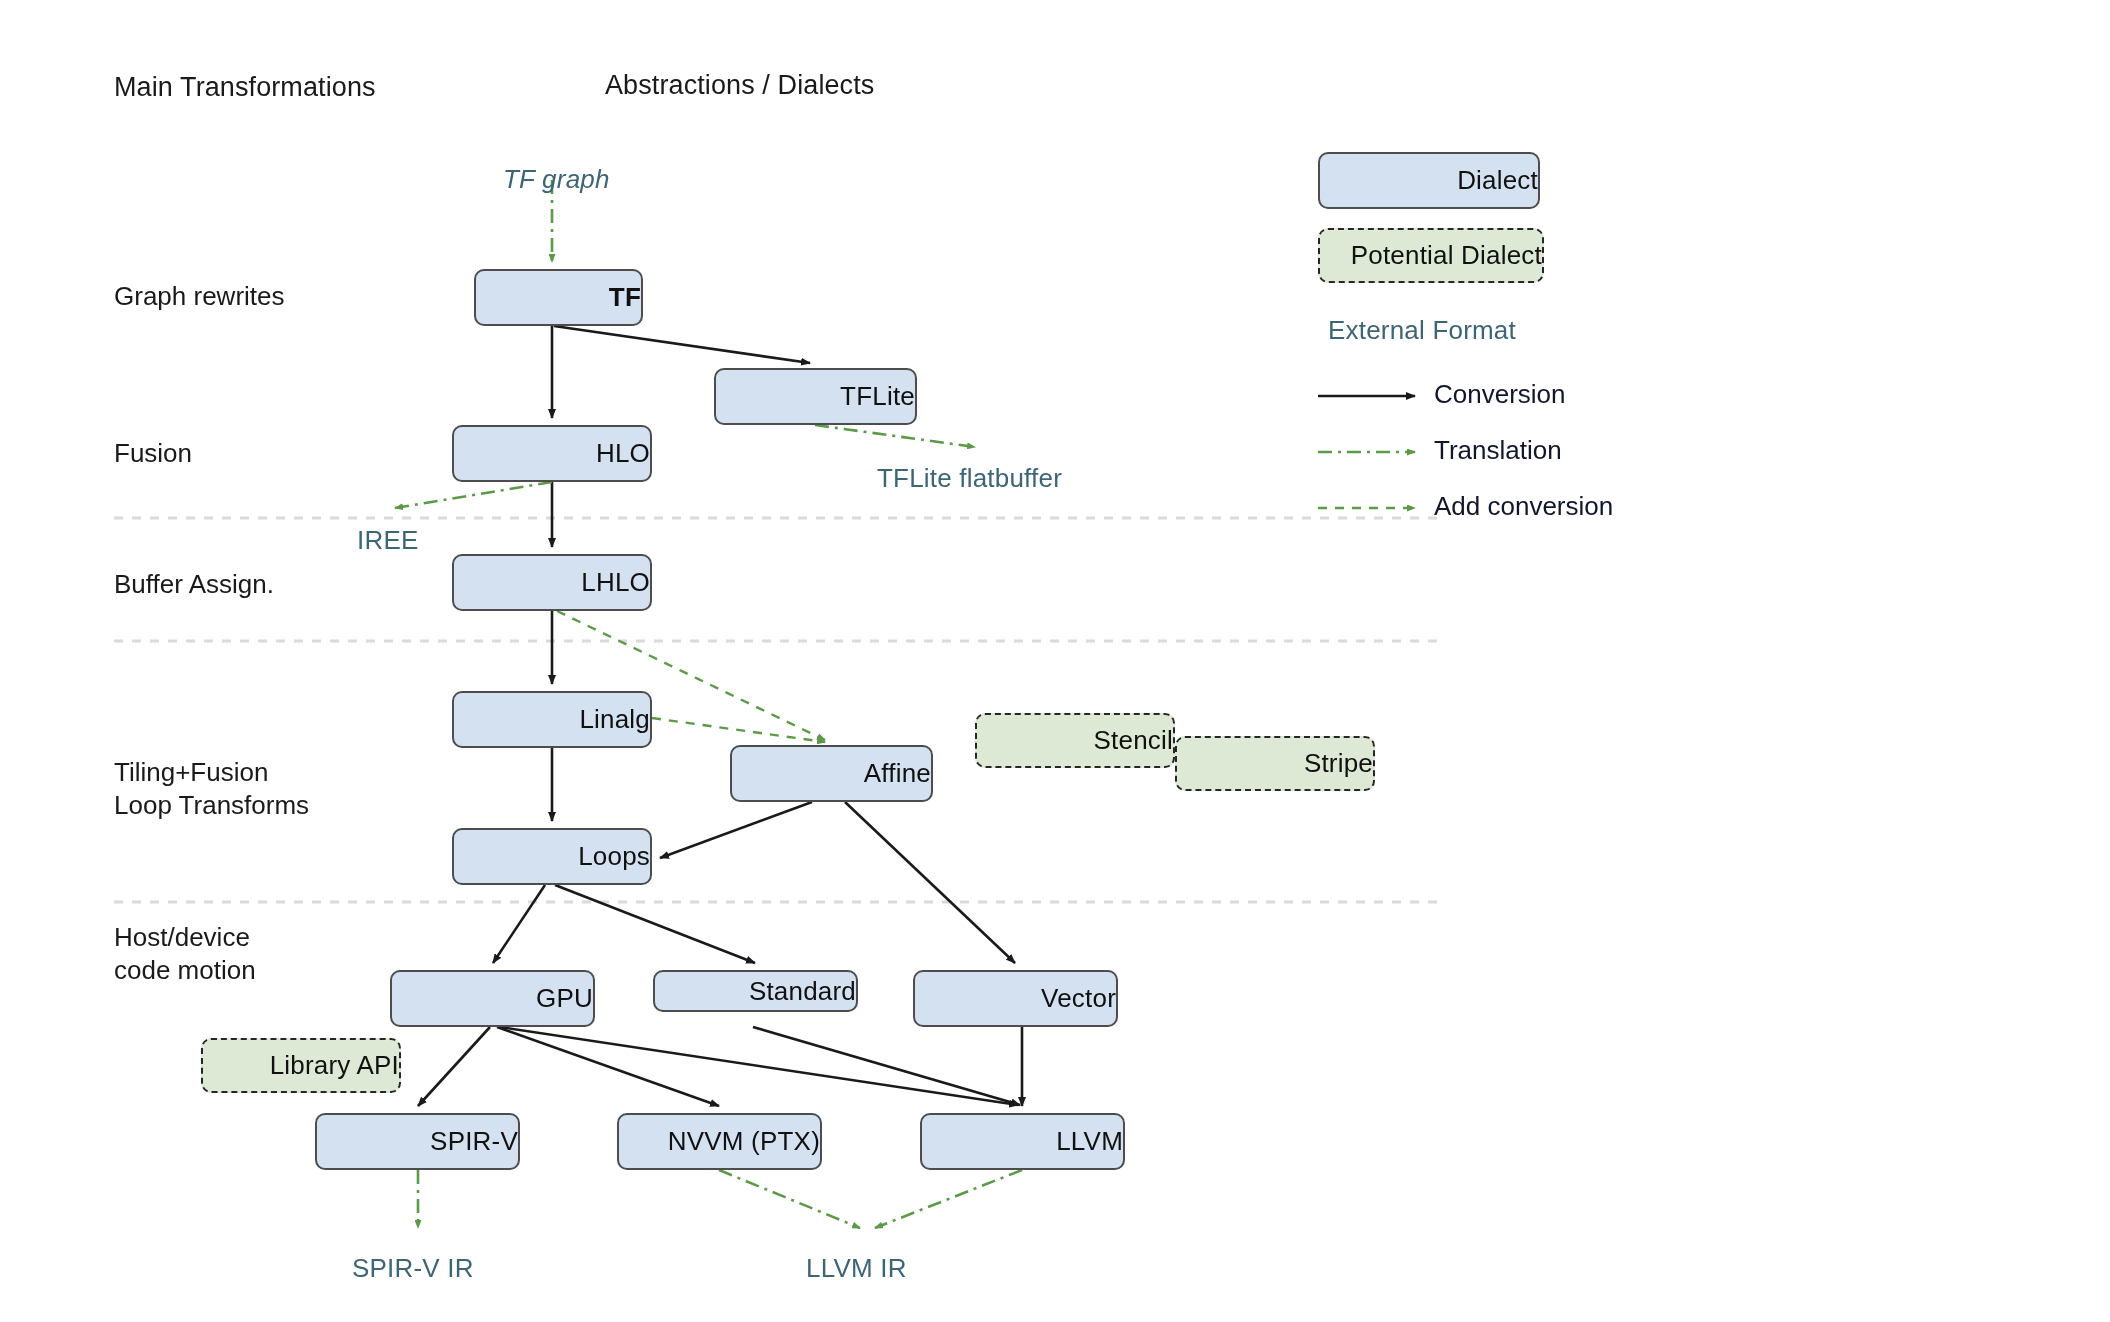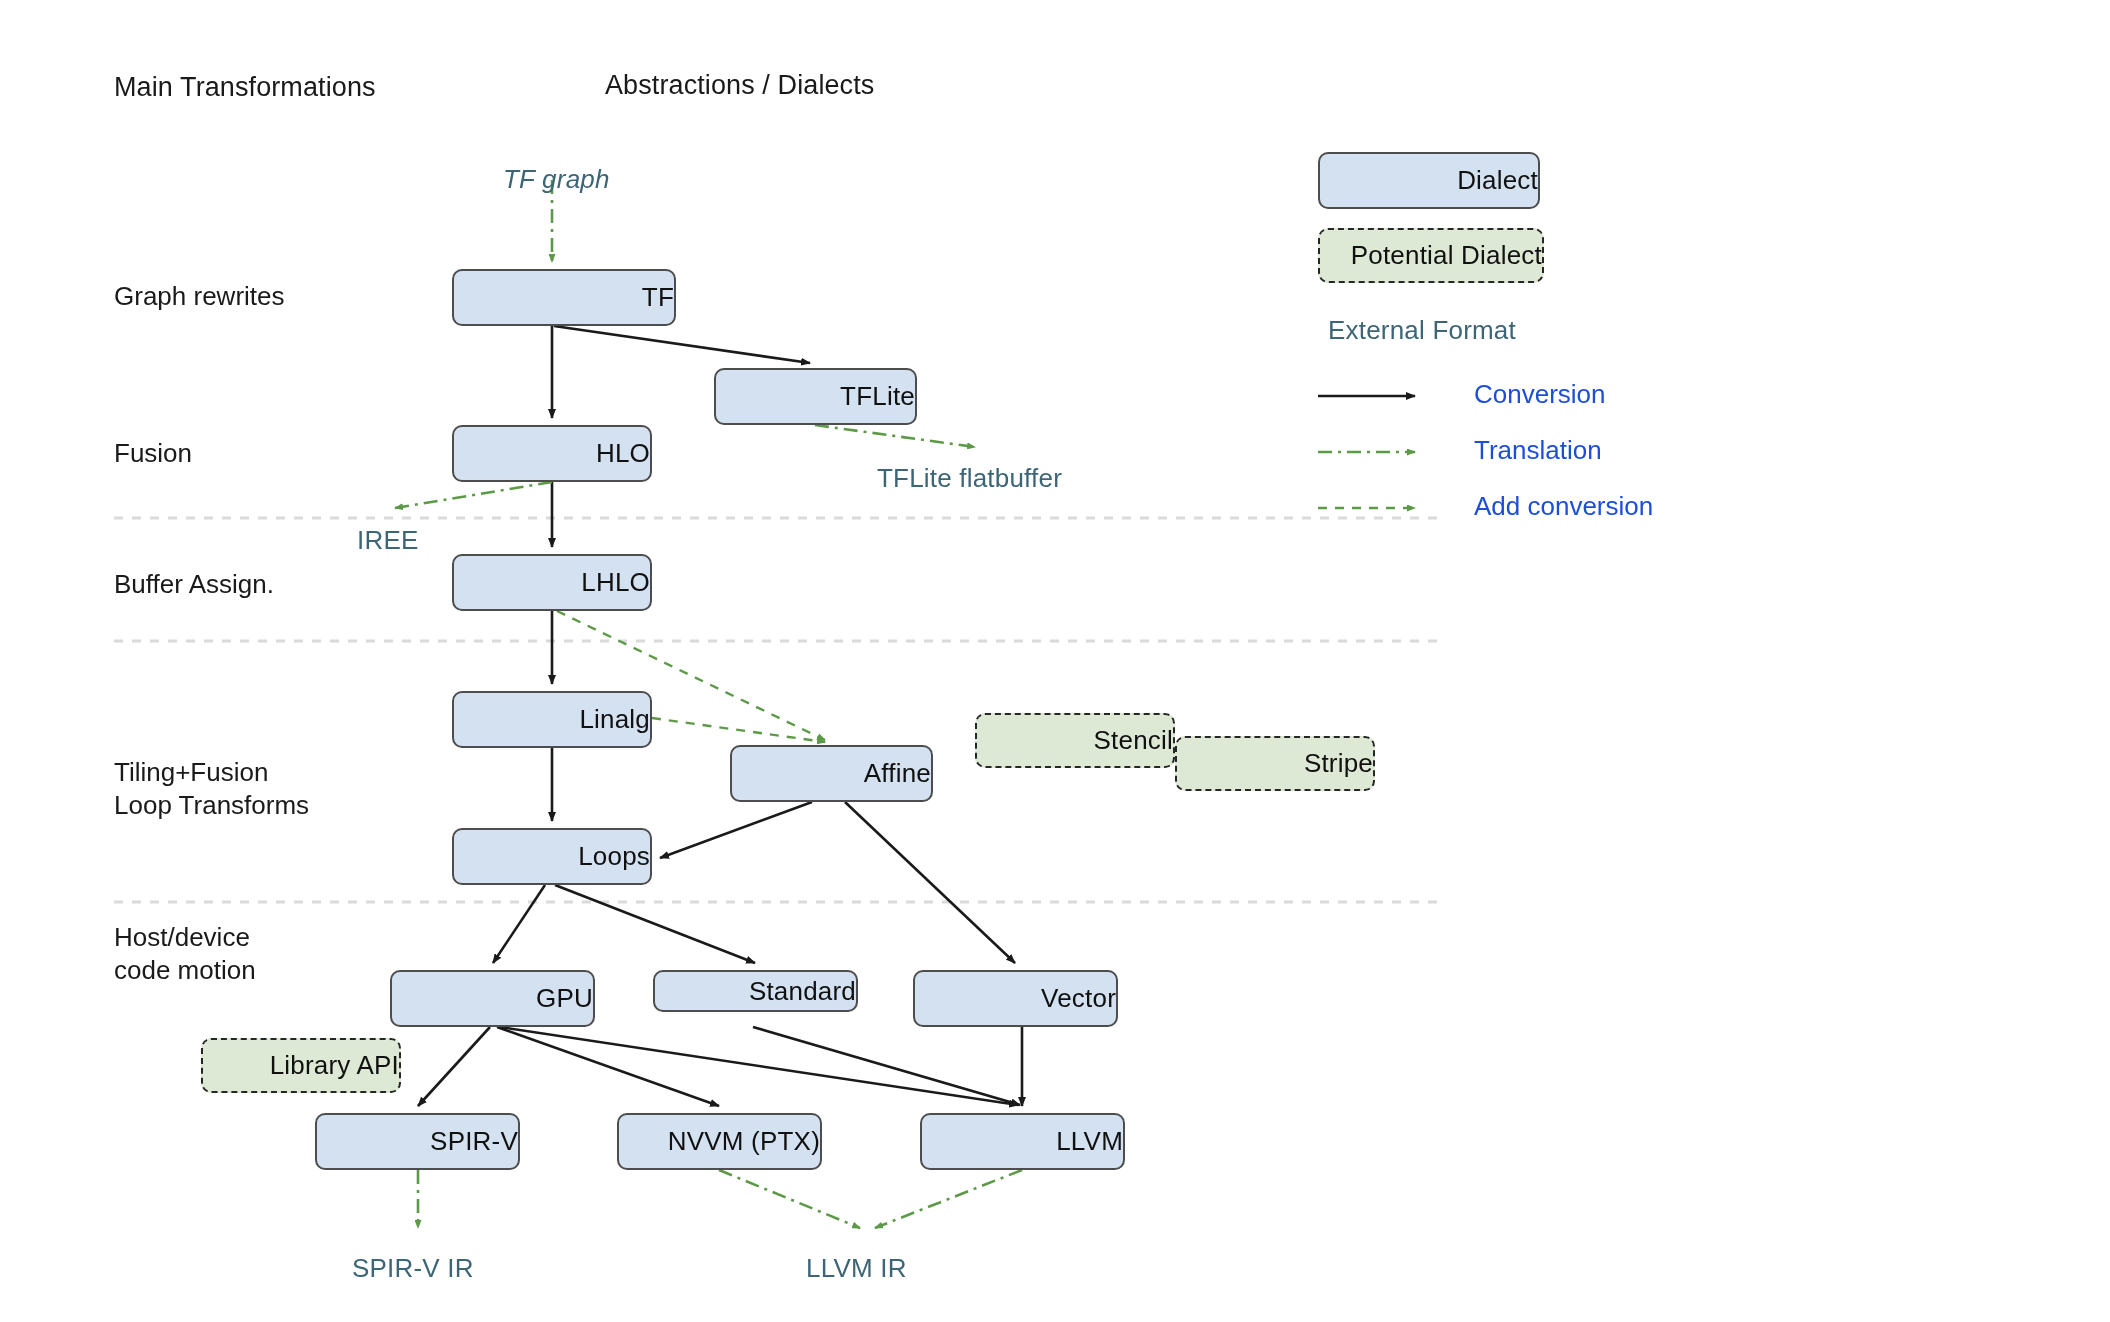--- a/index.html
+++ b/index.html
@@ -74,23 +74,22 @@
     font-size: 26px;
     color: #3c6576;
     white-space: nowrap;
     letter-spacing: 0.2px;
   }
 
   
   .legend-label {
     position: absolute;
     font-size: 26px;
-    color: #1d4ed8;
-    white-space: nowrap;
-    margin-left: 40px;
+    color: #0f172a;
+    white-space: nowrap;
   }
 </style>
 </head>
 <body>
 
 <div id="stage">
 
   <svg id="edges" viewBox="0 0 2110 1322" xmlns="http://www.w3.org/2000/svg">
     <defs>
       <marker id="arrow-black" markerWidth="10" markerHeight="8" refX="9" refY="4" orient="auto" markerUnits="userSpaceOnUse">
@@ -146,21 +145,21 @@
   <div id="stage-label-layer">
       <div class="stage-label" style="left: 114px; top: 280px;">Graph rewrites</div>
       <div class="stage-label" style="left: 114px; top: 437px;">Fusion</div>
       <div class="stage-label" style="left: 114px; top: 568px;">Buffer Assign.</div>
       <div class="stage-label" style="left: 114px; top: 756px;">Tiling+Fusion
 Loop Transforms</div>
       <div class="stage-label" style="left: 114px; top: 921px;">Host/device
 code motion</div>
     </div>
   <div id="node-layer">
-      <div class="node dialect" style="left: 452px; top: 269px; width: 224px; height: 57px;">
+      <div class="node dialect" style="left: 474px; top: 269px; width: 169px; height: 57px; font-weight: bold;">
         <span>TF</span>
       </div>
       <div class="node dialect" style="left: 714px; top: 368px; width: 203px; height: 57px;">
         <span>TFLite</span>
       </div>
       <div class="node dialect" style="left: 452px; top: 425px; width: 200px; height: 57px;">
         <span>HLO</span>
       </div>
       <div class="node dialect" style="left: 452px; top: 554px; width: 200px; height: 57px;">
         <span>LHLO</span>

